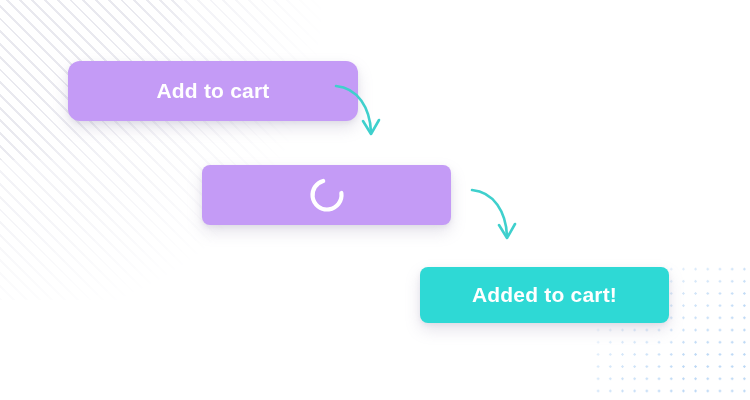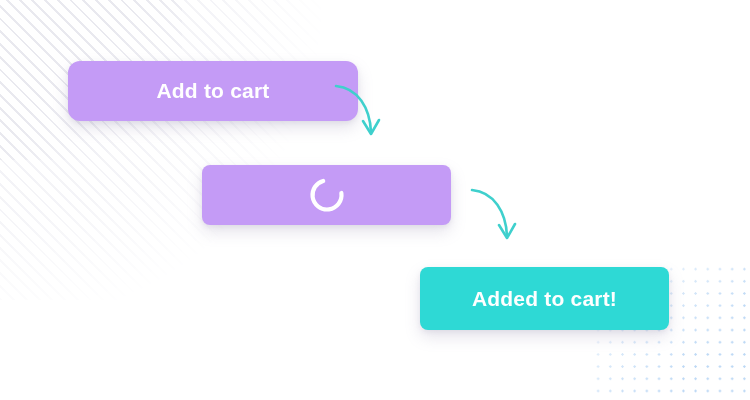--- a/index.html
+++ b/index.html
@@ -135,17 +135,17 @@
       </svg>
     </span>
     <span></span>
   </button>
 
   <svg class="arrow-svg" id="arrow-2" viewBox="0 0 60 70">
     <path d="M6,8 C28,10 40,30 41,54" stroke="#3fd0cd"></path>
     <path d="M33,43 L41,56 L49,42" stroke="#3fd0cd"></path>
   </svg>
 
-  <button class="btn" id="btn-done" style="left: 420px; top: 267px; width: 249px; height: 63px; border-radius: 8px; background: rgb(46, 217, 213); color: rgb(255, 255, 255);">
+  <button class="btn" id="btn-done" style="left: 420px; top: 267px; width: 249px; height: 56px; border-radius: 8px; background: rgb(46, 217, 213); color: rgb(255, 255, 255);">
     <span>Added to cart!</span>
   </button>
 
 </div>
 
 </body></html>

